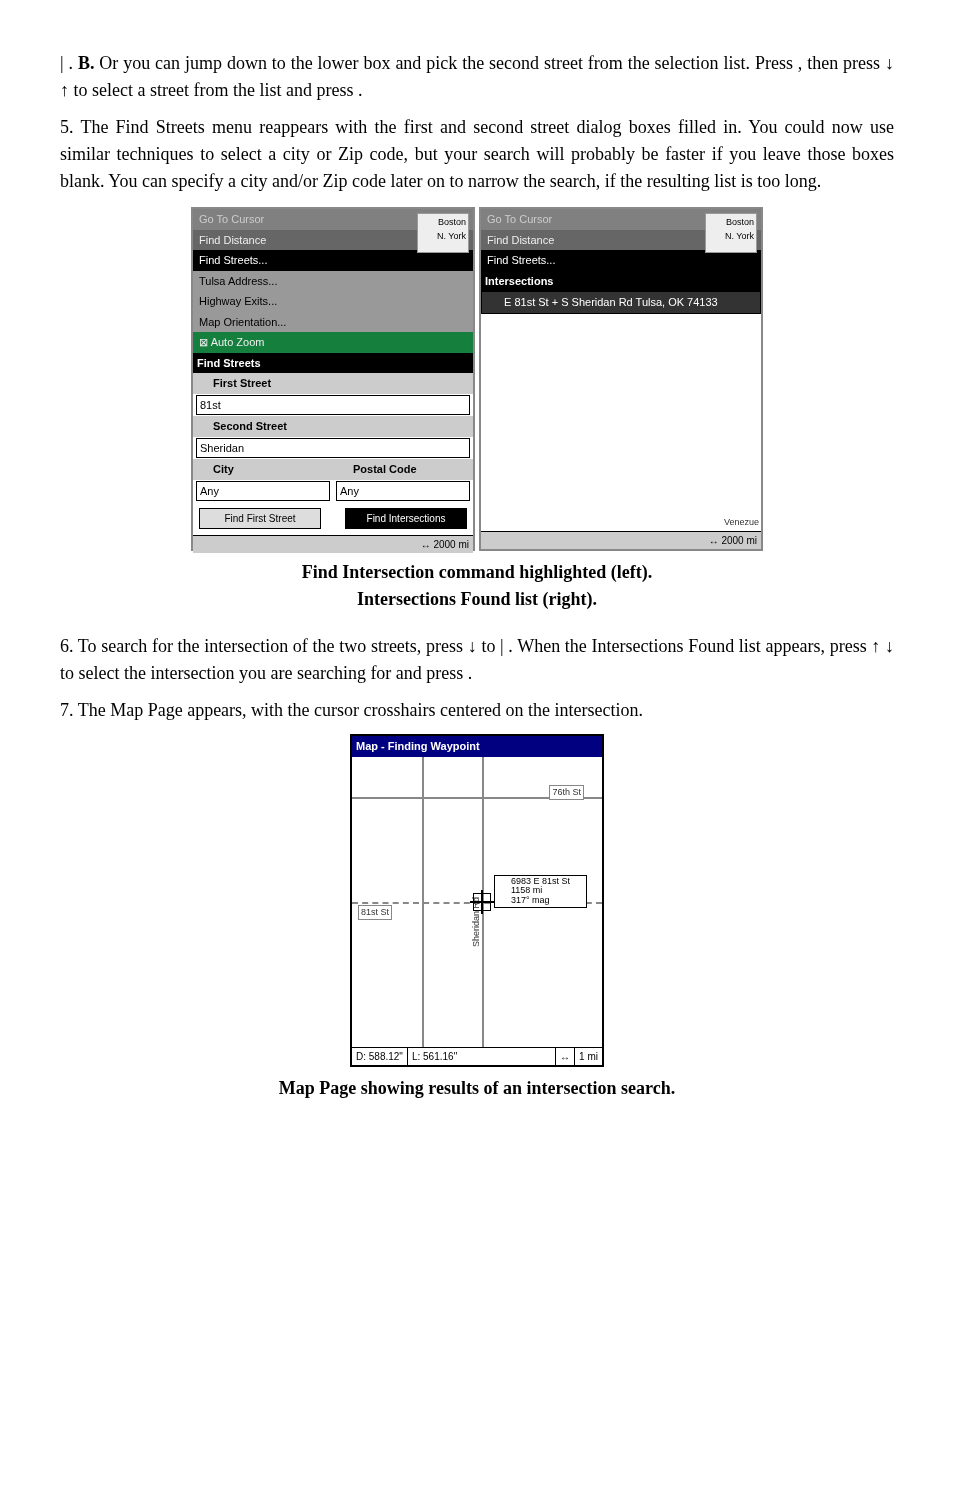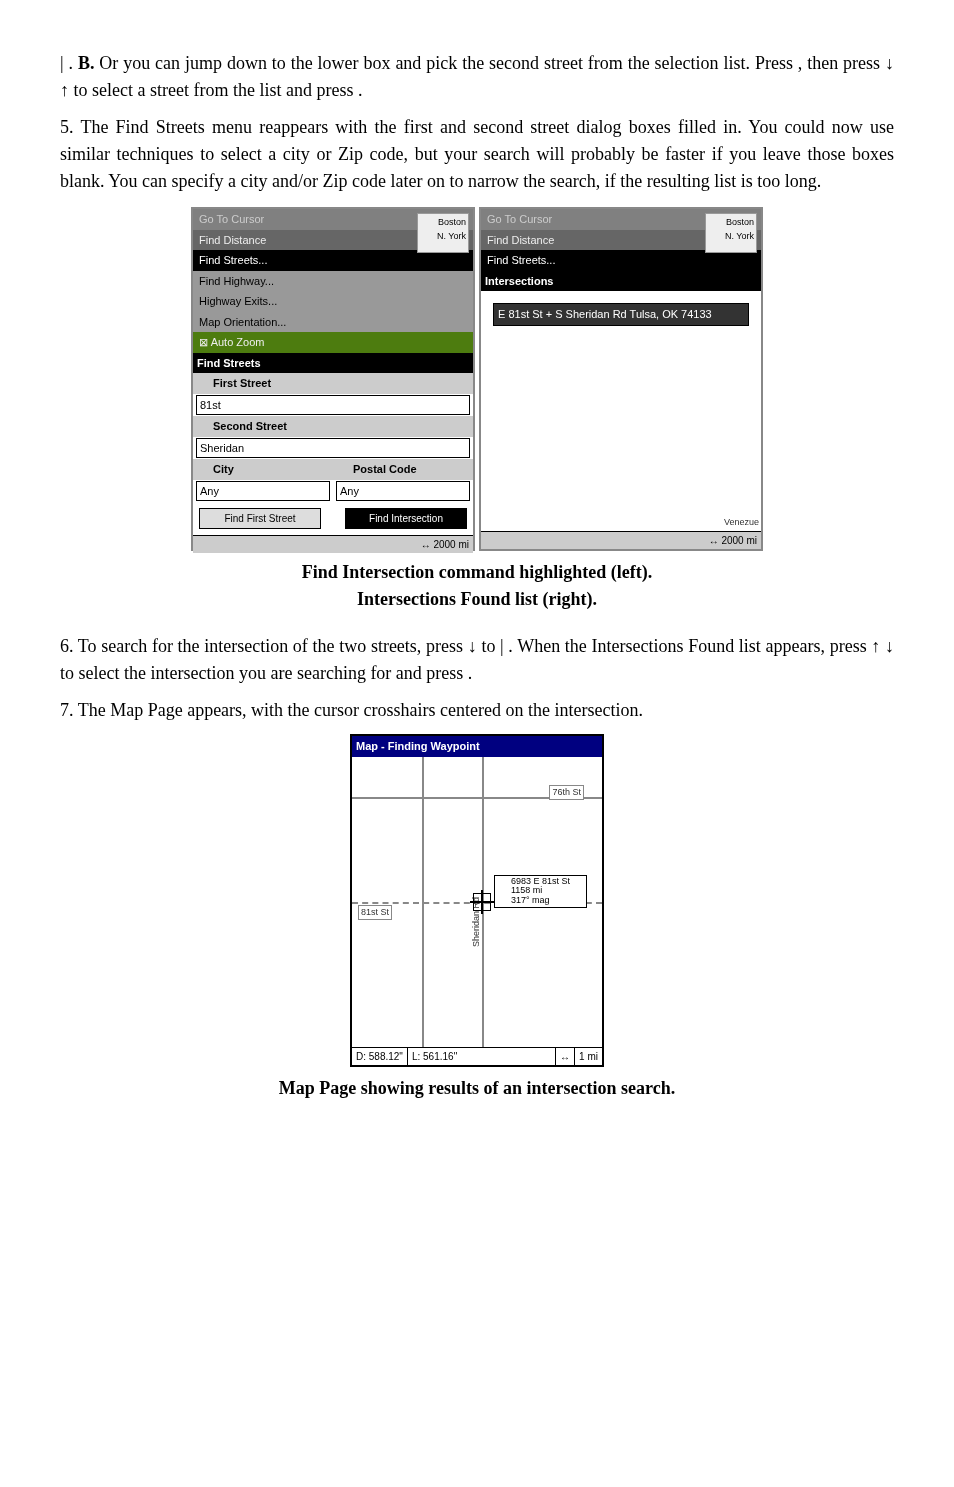--- a/index.html
+++ b/index.html
@@ -163,43 +163,43 @@
 
   <div class="panel">
     <div class="mini-map">
       <div>Boston</div>
       <div>N. York</div>
     </div>
     <div class="menu-area">
       <div class="menu-item">Go To Cursor</div>
       <div class="menu-item" style="background:#666;color:#eee">Find Distance</div>
       <div class="menu-item menu-highlight">Find Streets...</div>
-      <div class="menu-item" style="background:#999;color:#000">Find Highway...</div>
+      <div class="menu-item" style="background:#999;color:#000">Tulsa Address...</div>
       <div class="menu-item" style="background:#999;color:#000">Highway Exits...</div>
       <div class="menu-item" style="background:#999;color:#000">Map Orientation...</div>
-      <div class="menu-item" style="background:#4d7c0f;color:#eee">⊠ Auto Zoom</div>
+      <div class="menu-item" style="background:#15803d;color:#eee">⊠ Auto Zoom</div>
     </div>
     <div class="section-header">Find Streets</div>
     <div class="form-label">First Street</div>
     <div class="form-input">81st</div>
     <div class="form-label">Second Street</div>
     <div class="form-input">Sheridan</div>
     <div class="form-row">
       <div>
         <div class="form-label">City</div>
         <div class="form-input">Any</div>
       </div>
       <div>
         <div class="form-label">Postal Code</div>
         <div class="form-input">Any</div>
       </div>
     </div>
     <div class="button-row">
       <div class="btn">Find First Street</div>
-      <div class="btn sel">Find Intersection</div>
+      <div class="btn sel">Find Intersections</div>
     </div>
     <div class="map-bg">
       
       
       
       
     </div>
     <div class="scale-bar">↔ 2000 mi</div>
   </div>
 
@@ -207,21 +207,21 @@
     <div class="mini-map">
       <div>Boston</div>
       <div>N. York</div>
     </div>
     <div class="menu-area">
       <div class="menu-item">Go To Cursor</div>
       <div class="menu-item" style="background:#666;color:#eee">Find Distance</div>
       <div class="menu-item menu-highlight">Find Streets...</div>
     </div>
     <div class="section-header">Intersections</div>
-    <div style="background:#333;color:#fff;padding:2px 4px;border:1px solid #000;margin:12px">E 81st St + S Sheridan Rd Tulsa, OK  74133</div>
+    <div style="background:#333;color:#fff;padding:2px 22px;border:1px solid #000;margin:0">E 81st St + S Sheridan Rd Tulsa, OK  74133</div>
     <div class="map-bg">
       <div class="map-label" style="right:2px;bottom:2px">Venezue</div>
     </div>
     <div class="scale-bar">↔ 2000 mi</div>
   </div>
 
 </div>
 
 <div class="caption">
   <span>Find Intersection command highlighted (left).</span><br>

